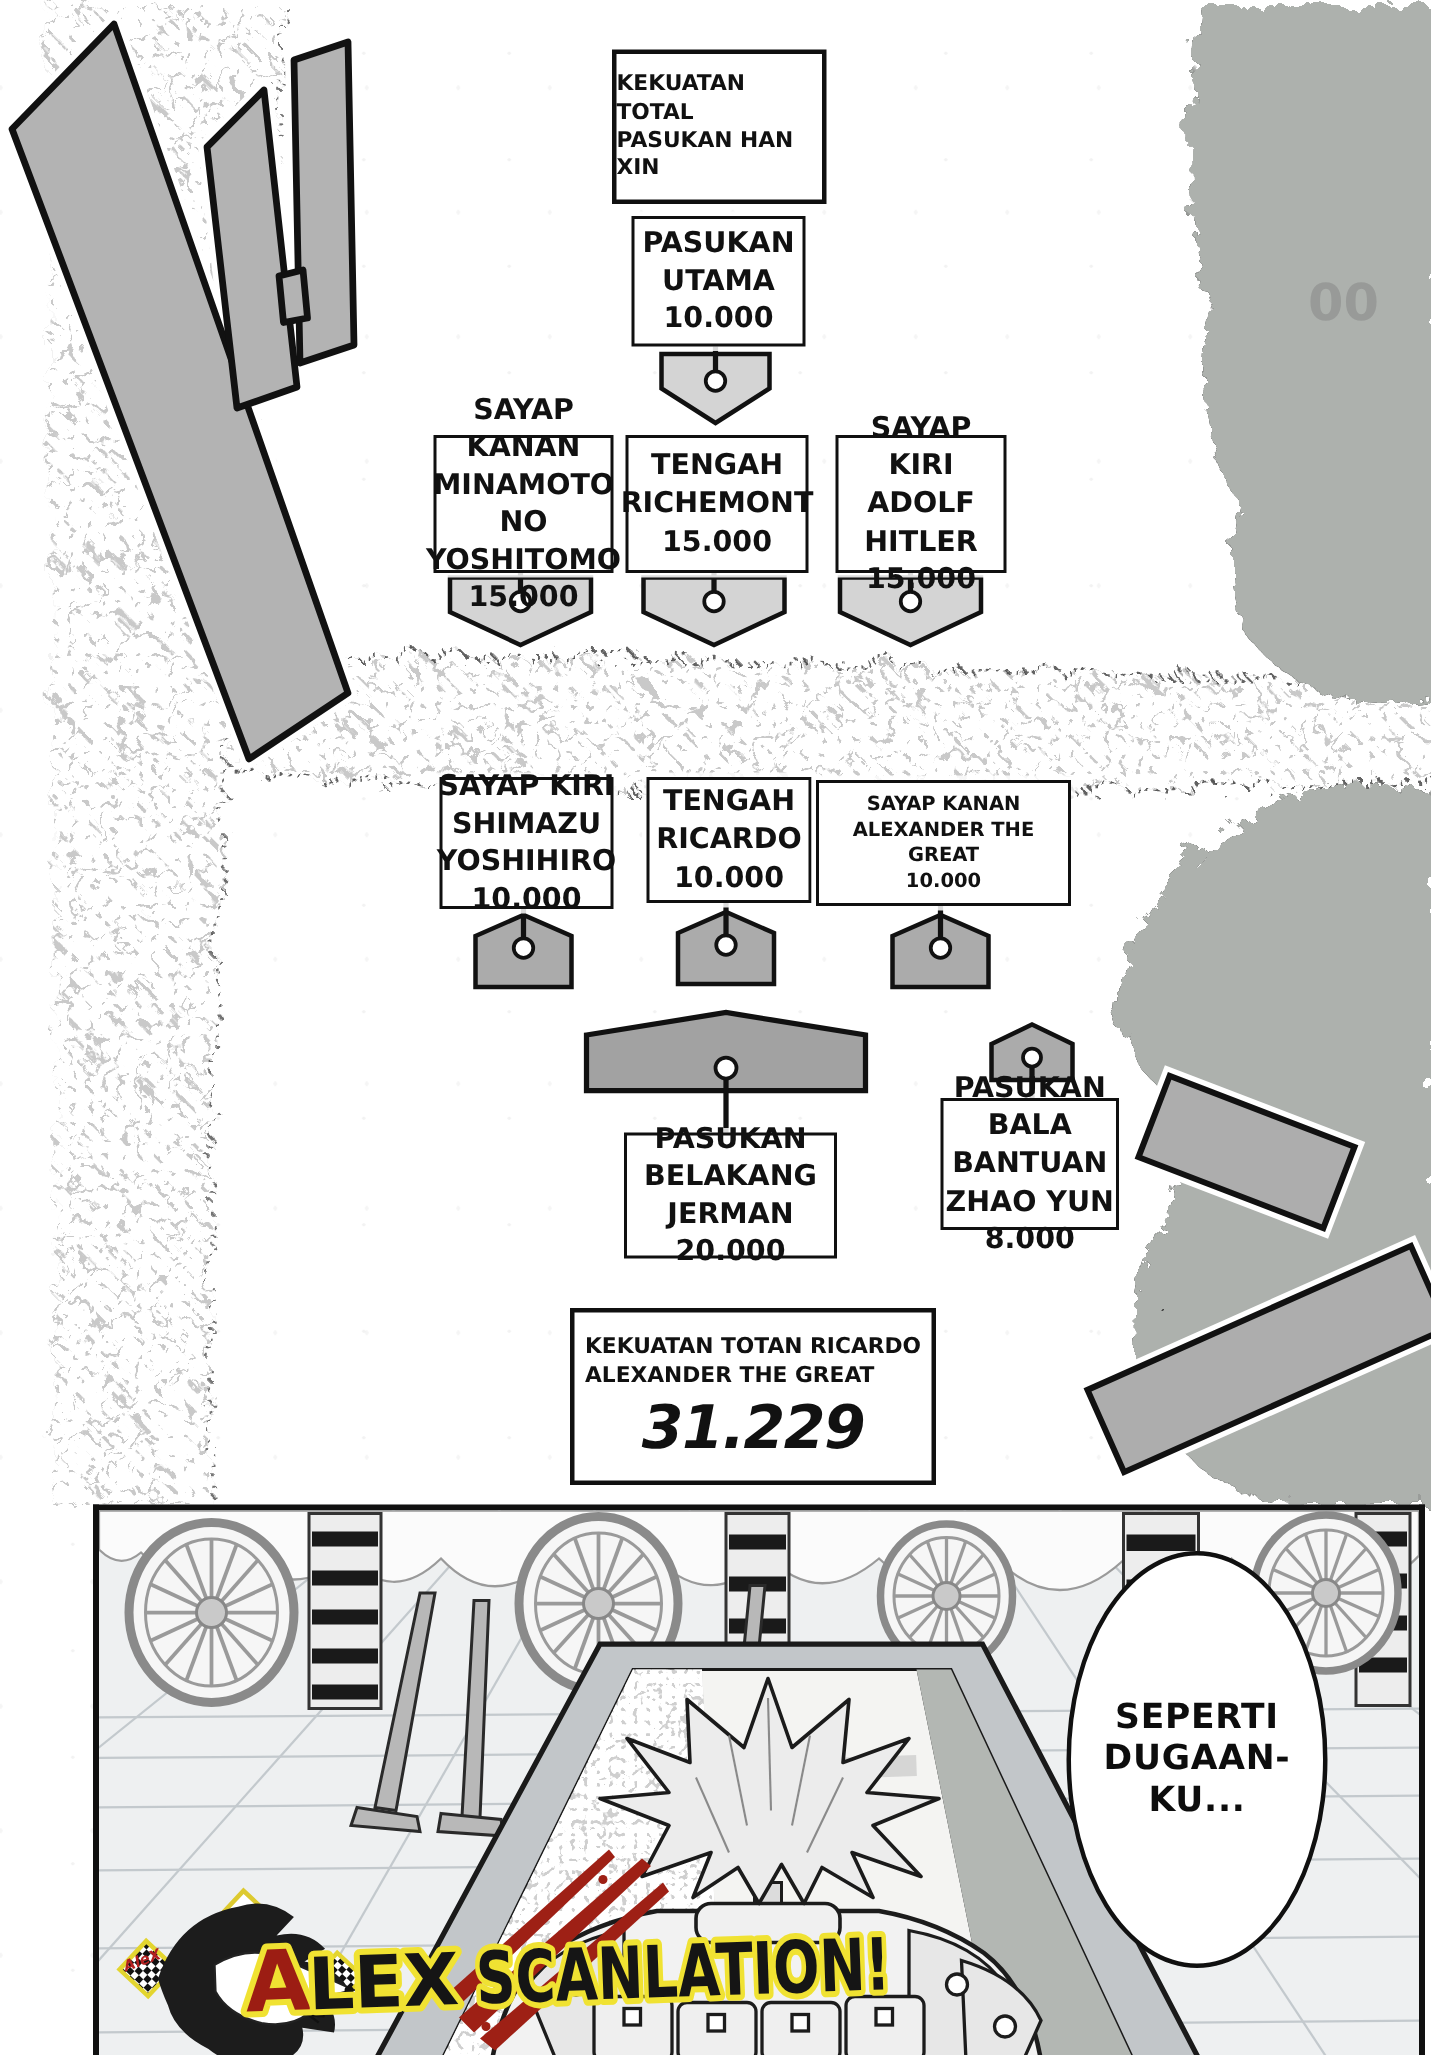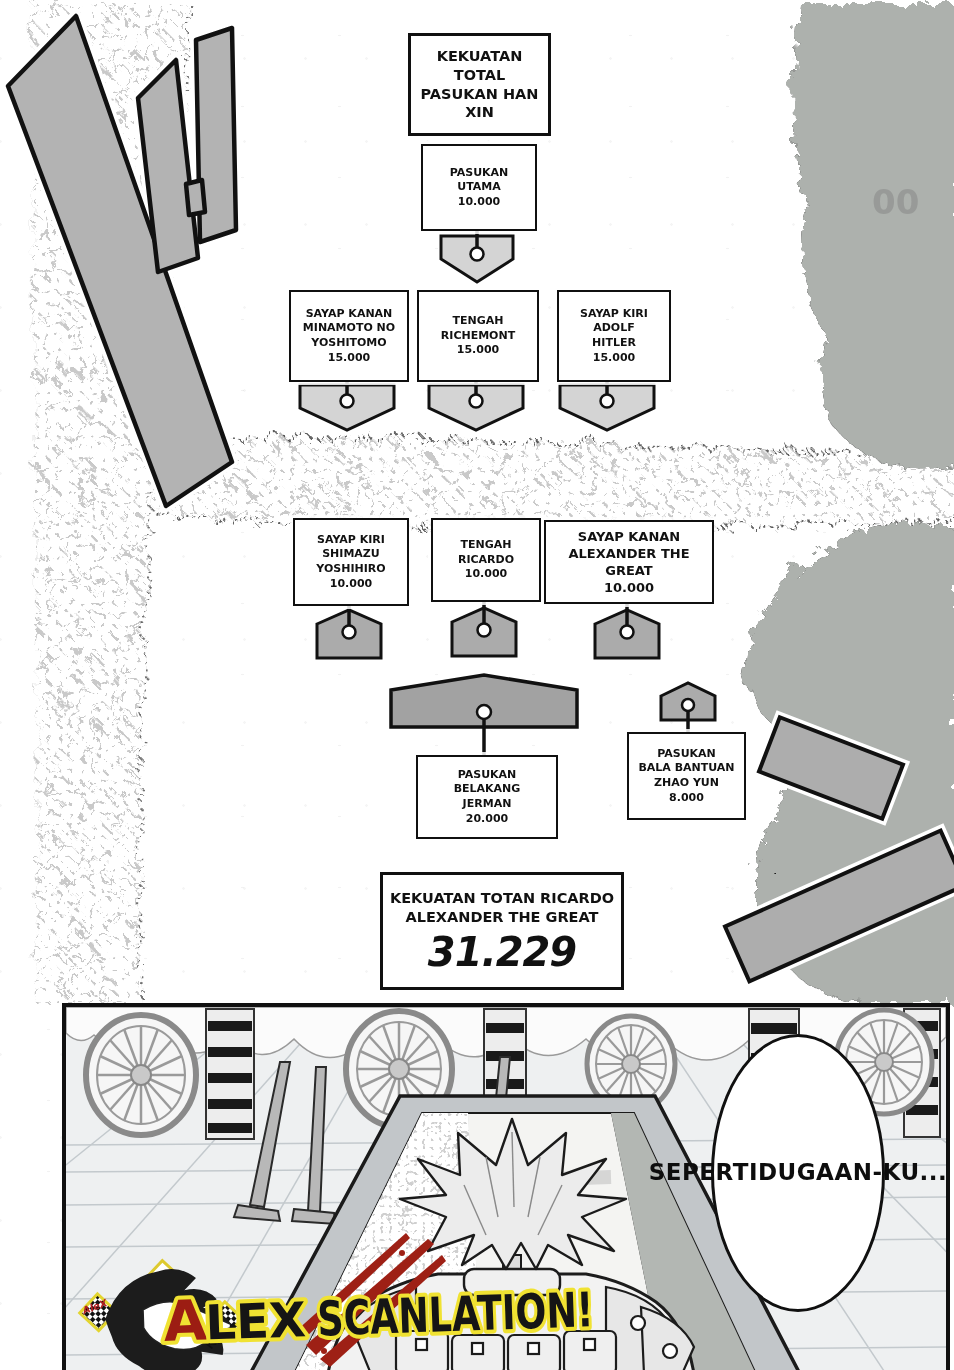--- a/index.html
+++ b/index.html
@@ -6,32 +6,32 @@
   .page{position:relative;width:954px;height:1370px;margin:0 auto;background:#fff;overflow:hidden;
         font-family:"DejaVu Sans",sans-serif;
         background-image:radial-gradient(rgba(0,0,0,.05) 1px,transparent 1.4px),
                          radial-gradient(rgba(0,0,0,.04) 1px,transparent 1.3px);
         background-size:97px 71px,61px 83px;background-position:0 0,31px 17px;}
   svg{display:block;}
   .bg-svg{position:absolute;left:0;top:0;z-index:1;}
   .lines{white-space:pre-line;}
   .ubox{position:absolute;z-index:6;background:#fff;border:2.5px solid #101010;
         display:flex;flex-direction:column;align-items:center;justify-content:center;
-        text-align:center;font-weight:bold;font-size:11px;line-height:1.32;color:#111;
+        text-align:center;font-weight:bold;font-size:19px;line-height:1.32;color:#111;
         box-shadow:0 0 0 3px rgba(255,255,255,.85);}
   .tbox{position:absolute;z-index:6;background:#fff;border:3px solid #101010;
         display:flex;flex-direction:column;align-items:center;justify-content:center;
-        text-align:center;font-weight:bold;font-size:14.5px;line-height:1.3;color:#111;
+        text-align:left;font-weight:bold;font-size:14.5px;line-height:1.3;color:#111;
         box-shadow:0 0 0 3px rgba(255,255,255,.85);}
   .tbox .big{font-size:40px;font-style:italic;letter-spacing:-1px;line-height:1.05;margin-top:4px;}
   .shield{position:absolute;z-index:5;overflow:visible;}
   .faint-num{position:absolute;z-index:2;color:#7a7a7a;opacity:.4;font-weight:bold;font-size:34px;}
   .panel{position:absolute;left:62px;top:1003px;width:880px;height:367px;z-index:8;
          border:4px solid #101010;border-bottom:none;background:#eef0f1;overflow:hidden;}
-  .bubble{position:absolute;z-index:12;display:flex;flex-direction:row;align-items:center;justify-content:center;
+  .bubble{position:absolute;z-index:12;display:flex;flex-direction:column;align-items:center;justify-content:center;
           background:#fff;border:3px solid #101010;border-radius:50%;text-align:center;
           font-weight:bold;font-size:23px;line-height:1.2;color:#0d0d0d;letter-spacing:.5px;}
 </style>
 </head>
 <body>
 
 <div class="page">
 
   <svg class="bg-svg" width="954" height="1370" viewBox="0 0 954 1370">
     <defs>

